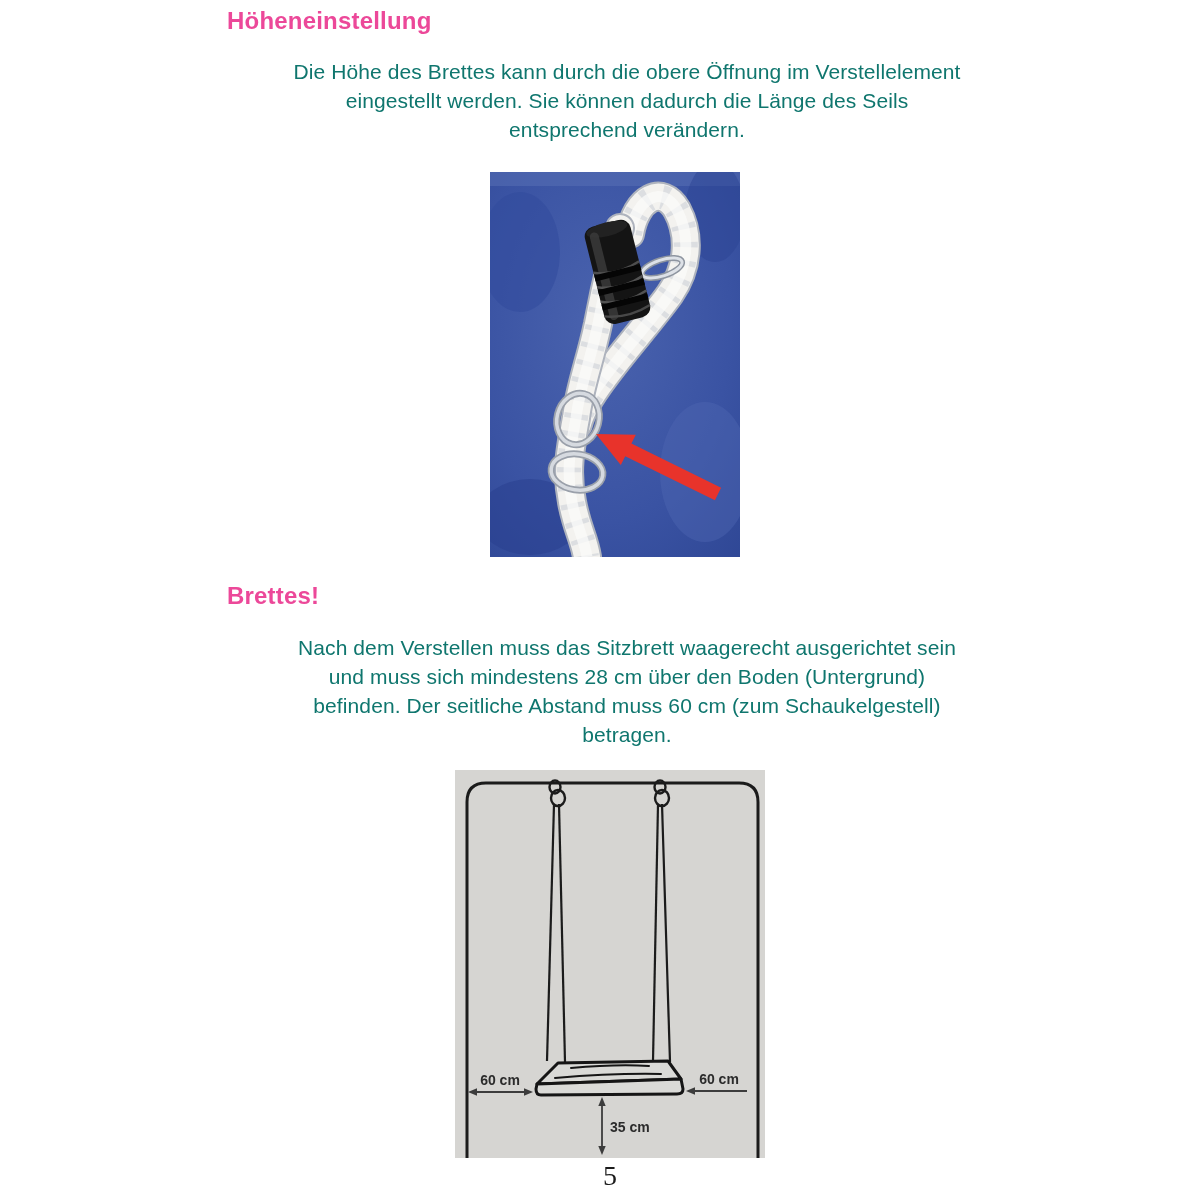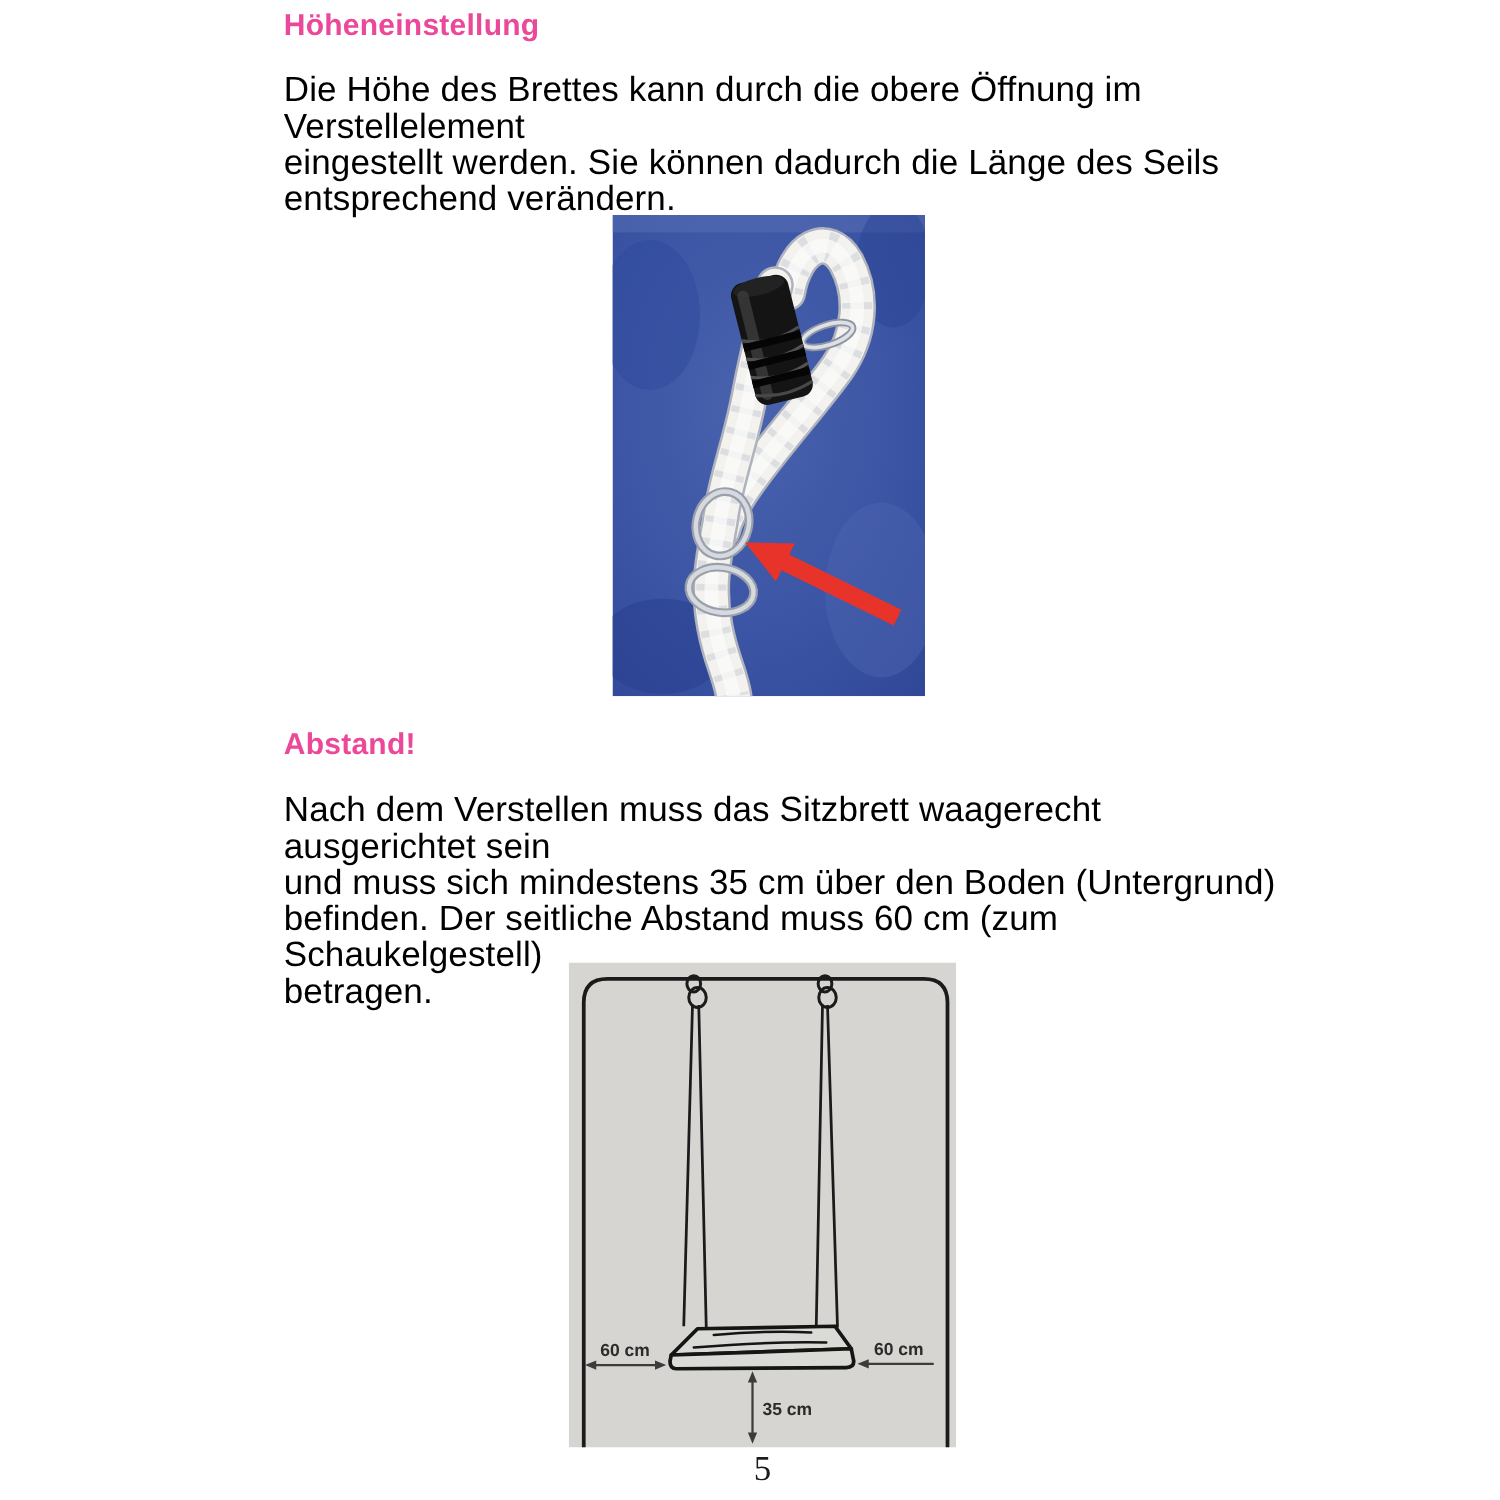--- a/index.html
+++ b/index.html
@@ -6,22 +6,22 @@
   body {
     width:1200px; height:1200px; position:relative; background:#ffffff;
     font-family:"Liberation Sans", sans-serif; overflow:hidden;
   }
   .h1 {
     position:absolute; left:227px; margin:0;
     font-size:24px; font-weight:bold; color:#ec4899; letter-spacing:0.2px;
   }
   .bodytext {
     position:absolute; left:227px; margin:0; width:800px;
-    font-size:28px; line-height:29px; color:#000000;
-    white-space:pre-line; letter-spacing:0.1px;
+    font-size:21px; line-height:29px; color:#0f766e;
+    white-space:pre-line; letter-spacing:0.1px;text-align:center;
   }
   .h1-s1 { top:7px; }
   .p-s1  { top:57px; }
   .h1-s2 { top:582px; }
   .p-s2  { top:633px; }
   figure { margin:0; padding:0; position:absolute; }
   .photo   { left:490px; top:172px; width:250px; height:385px; }
   .diagram { left:455px; top:770px; width:310px; height:293px; }
   .pageno {
     position:absolute; left:455px; top:1160px; width:310px;
@@ -104,24 +104,24 @@
         <g transform="rotate(8 87 300)">
           <ellipse cx="87" cy="300" rx="26" ry="18" fill="none" stroke="#9aa0aa" stroke-width="7"></ellipse>
           <ellipse cx="87" cy="300" rx="26" ry="18" fill="none" stroke="#d6dae0" stroke-width="3.5"></ellipse>
         </g>
       </g>
 
       <polygon points="106,262 130.8,293.1 135.2,284.2 224.9,328.3 231.1,315.7 141.4,271.6 145.8,262.7" fill="#e8332b"></polygon>
     </svg>
   </figure>
 
-  <h1 class="h1 h1-s2">Abstand!</h1>
+  <h1 class="h1 h1-s2">Brettes!</h1>
 
   <p class="bodytext p-s2">Nach dem Verstellen muss das Sitzbrett waagerecht ausgerichtet sein
-und muss sich mindestens 35 cm über den Boden (Untergrund)
+und muss sich mindestens 28 cm über den Boden (Untergrund)
 befinden. Der seitliche Abstand muss 60 cm (zum Schaukelgestell)
 betragen.</p>
 
   <figure class="diagram">
     <svg width="310" height="388" viewBox="0 0 310 388">
 
       <rect width="310" height="388" fill="#d6d5d2"></rect>
 
       <path d="M12,388 L12,32 Q12,13 31,13 L284,13 Q303,13 303,32 L303,388" fill="none" stroke="#1b1b1b" stroke-width="3"></path>
 

